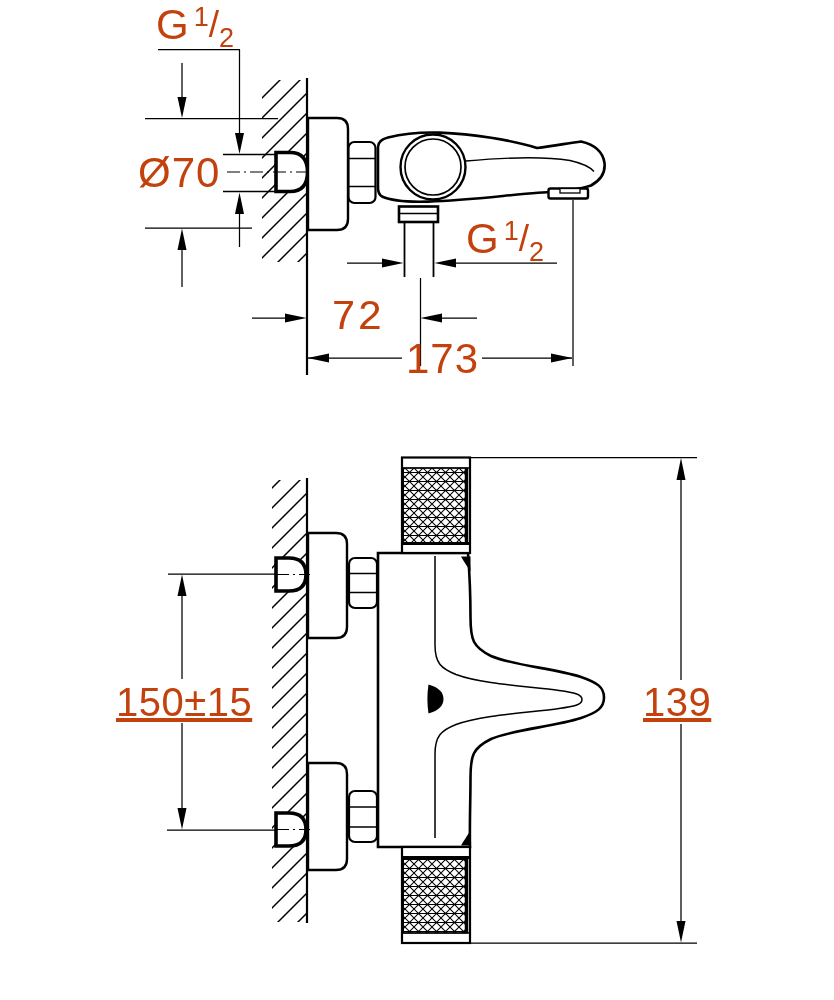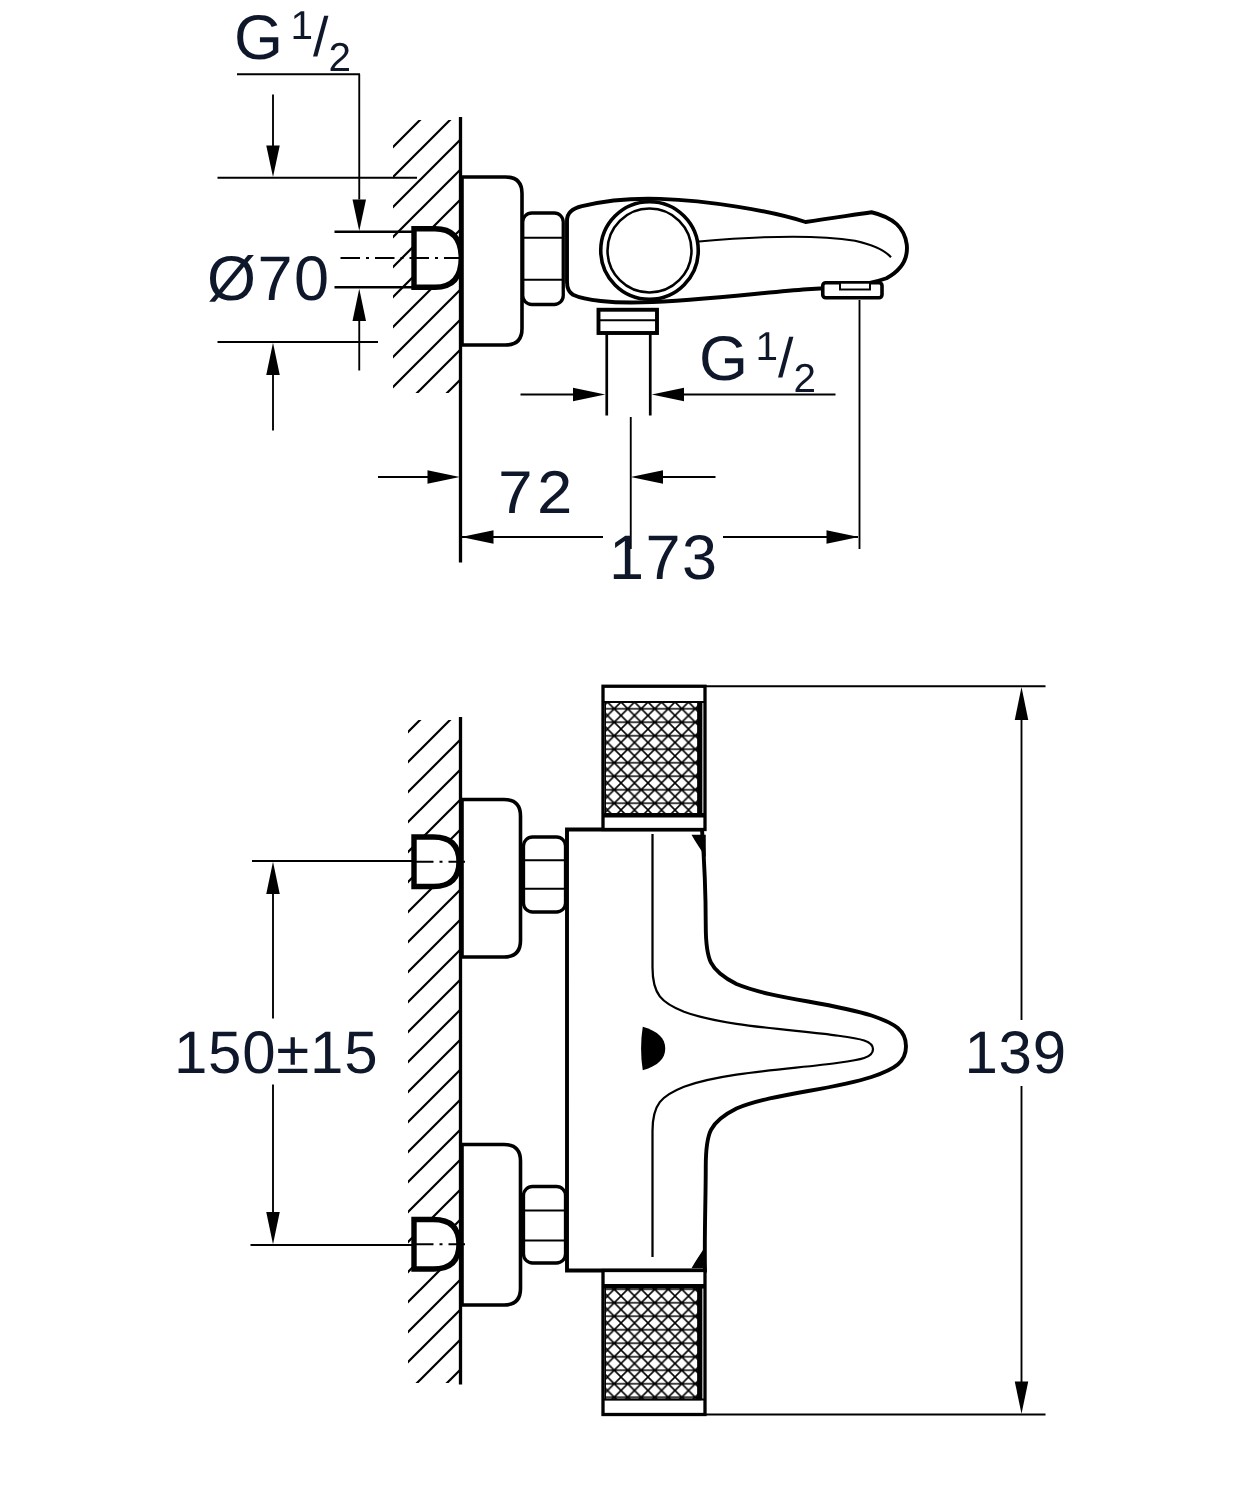--- a/index.html
+++ b/index.html
@@ -1,21 +1,21 @@
 <!DOCTYPE html>
 <html><head>
 <meta charset="utf-8">
 <style>
   html,body{margin:0;padding:0;background:#fff;}
   #stage{position:relative;width:834px;height:1000px;background:#fff;overflow:hidden;
          font-family:"Liberation Sans","DejaVu Sans",sans-serif;color:#000;}
   #stage svg{position:absolute;left:0;top:0;}
-  .lbl{position:absolute;white-space:nowrap;color:#0f172a;line-height:1;}
-  .dim{font-size:42px;letter-spacing:1px;margin-top:13px;}
-  .dim-sm{font-size:40px;letter-spacing:0.5px;}
+  .lbl{position:absolute;white-space:nowrap;color:#c2410c;line-height:1;}
+  .dim{font-size:42px;letter-spacing:1px;}
+  .dim-sm{font-size:40px;letter-spacing:0.5px;text-decoration:underline;}
   .gfrac{font-size:42px;letter-spacing:0;}
   .gfrac .gl{letter-spacing:2px;}
   .gfrac .gn{font-size:27px;position:relative;top:-13px;margin-left:3px;}
   .gfrac .gs{font-size:37px;position:relative;top:-2px;}
   .gfrac .gd{font-size:27px;position:relative;top:8px;}
 </style>
 </head>
 <body>
 
 <div id="stage">

